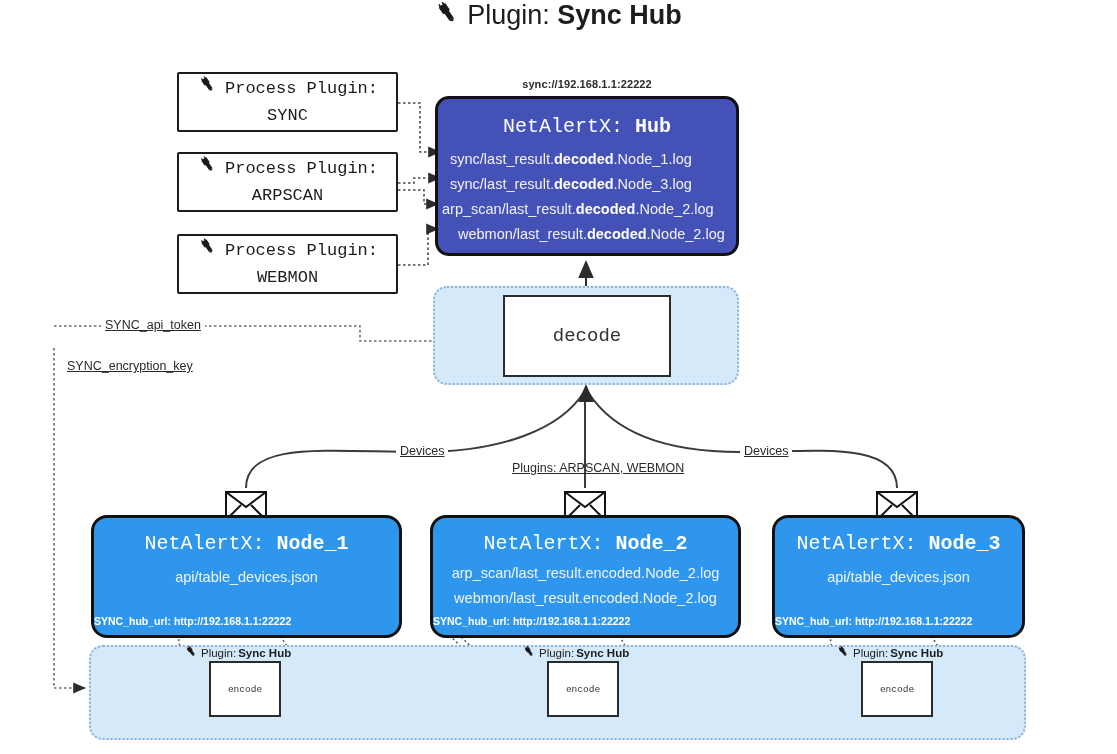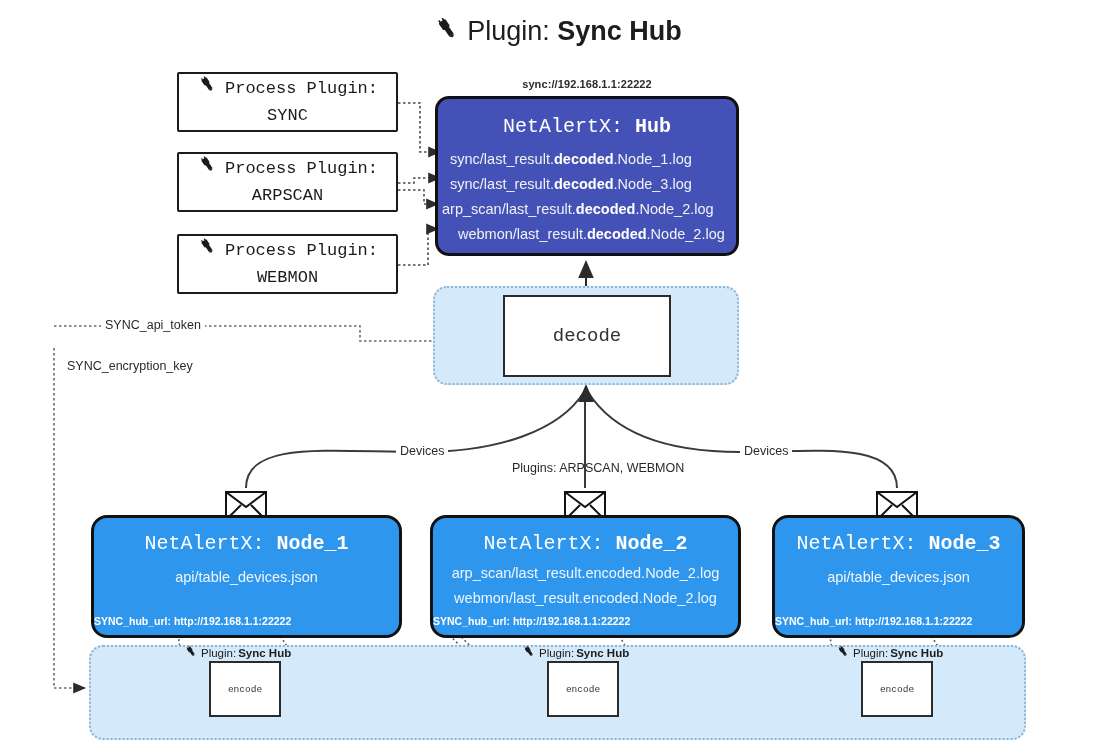--- a/index.html
+++ b/index.html
@@ -3,21 +3,21 @@
 <meta charset="utf-8">
 <style>
   html,body{margin:0;padding:0;background:#ffffff;}
   body{width:1117px;height:754px;position:relative;overflow:hidden;
        font-family:"Liberation Sans","DejaVu Sans",sans-serif;color:#222;}
   #canvas{position:absolute;left:0;top:0;width:1117px;height:754px;}
   svg.layer{position:absolute;left:0;top:0;width:1117px;height:754px;pointer-events:none;}
   .node{position:absolute;box-sizing:border-box;}
 
   
-  #title{position:absolute;left:0;top:16px;width:1117px;text-align:center;
+  #title{position:absolute;left:0;top:0;width:1117px;text-align:center;
          font-size:27px;color:#1d1d1d;white-space:nowrap;}
   #title .plug{display:inline-block;vertical-align:-3px;margin-right:6px;}
   #title b{font-weight:bold;}
 
   
   .procbox{border:2px solid #1b1b1b;background:#fff;border-radius:2px;
            font-family:"Liberation Mono","DejaVu Sans Mono",monospace;
            font-size:17px;color:#1b1b1b;line-height:1.45;
            display:flex;flex-direction:column;align-items:center;justify-content:center;}
   .procbox .l1{display:flex;align-items:center;gap:6px;white-space:nowrap;}
@@ -51,21 +51,21 @@
   .nodebox .ntitle{font-family:Liberation Mono, monospace;
         font-size:20px;color:#ffffff;text-align:center;margin-top:14px;white-space:nowrap;}
   .nodebox .ntitle b{font-weight:bold;}
   .nodebox .nline{font-size:14.5px;color:#eef6ff;text-align:center;
         line-height:25px;white-space:nowrap;}
   .nodebox .nfoot{position:absolute;left:0;bottom:8px;width:100%;text-align:left;
         font-size:10.5px;font-weight:bold;color:#ffffff;white-space:nowrap;}
 
   
   .elabel{position:absolute;font-size:12.5px;color:#2a2a2a;background:#ffffff;
-          padding:0 4px;white-space:nowrap;}
+          padding:0 4px;white-space:nowrap;text-decoration:underline;}
   .elabel.nobg{background:transparent;}
 
   
   .plugcap{position:absolute;font-size:11.5px;color:#1d1d1d;white-space:nowrap;
            display:flex;align-items:center;gap:2px;}
   .plugcap b{font-weight:bold;}
 </style>
 </head>
 <body>
 

